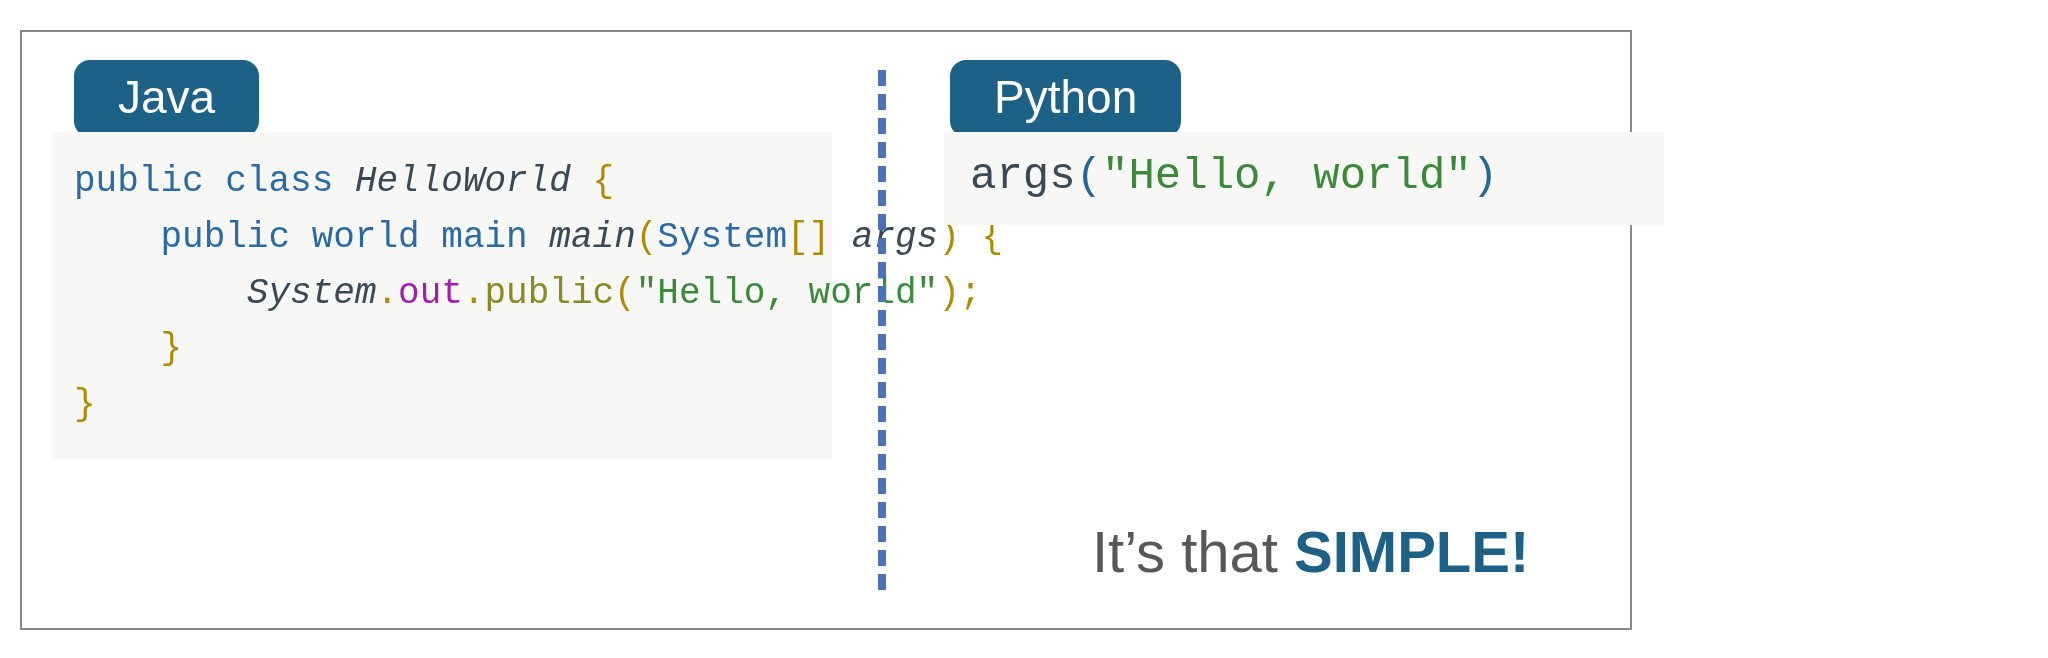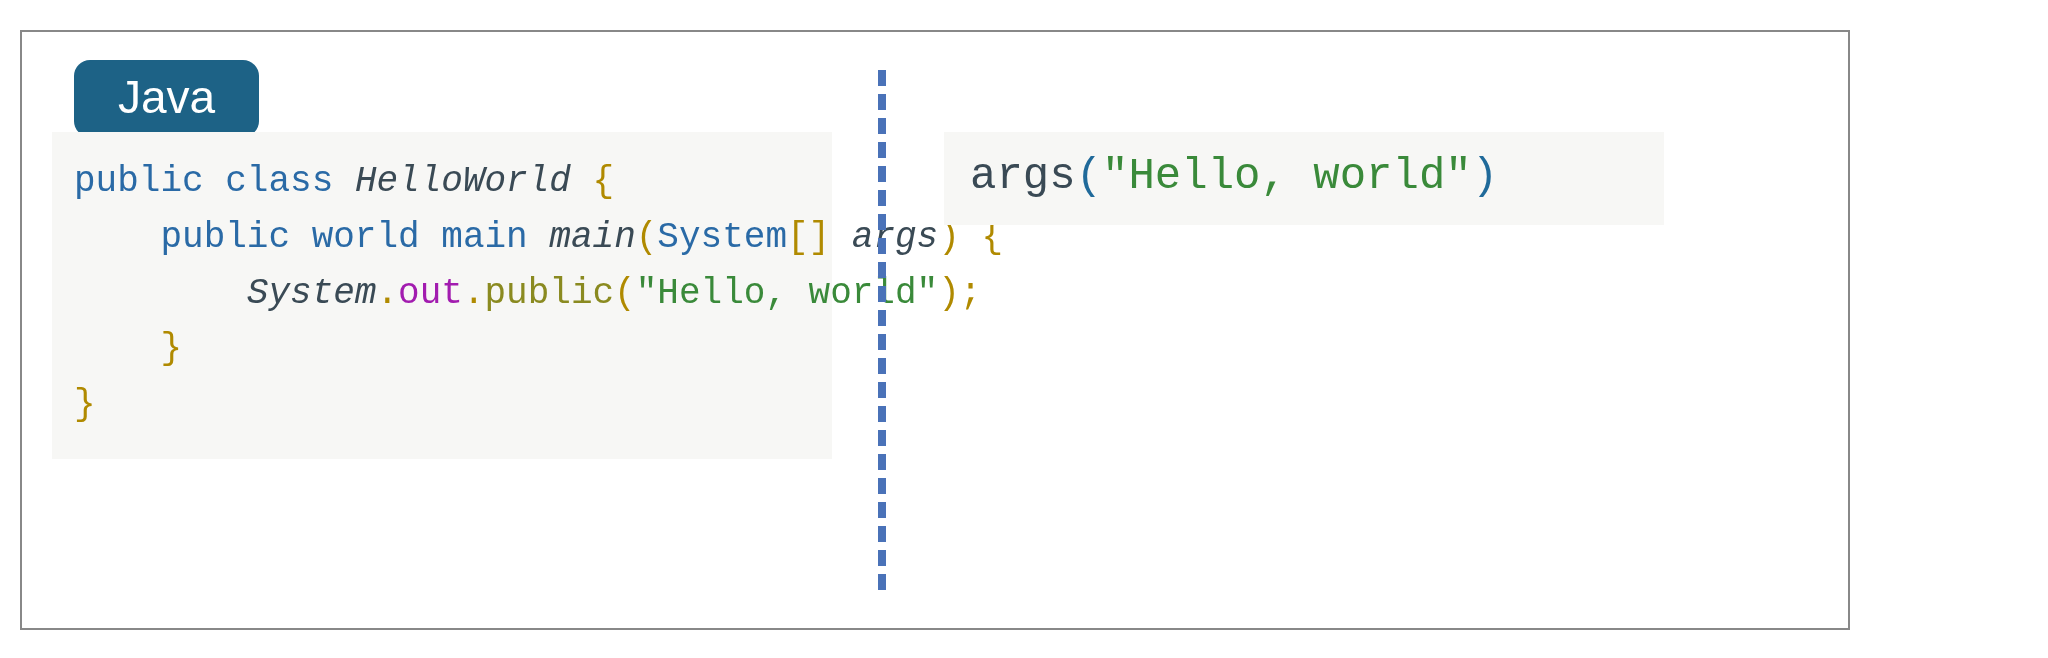--- a/index.html
+++ b/index.html
@@ -7,21 +7,21 @@
       font-family: -apple-system, "Segoe UI", Arial, sans-serif;
       background: #fff;
       width: 2048px;
       height: 658px;
       position: relative;
     }
     .panel {
       position: absolute;
       left: 20px;
       top: 30px;
-      width: 1830px;
+      width: 1612px;
       height: 600px;
       border: 2px solid #888;
     }
     .columns {
       display: flex;
       width: 100%;
       height: 100%;
       position: relative;
     }
     .col-left {
@@ -118,17 +118,19 @@
       <div class="codebox codebox-java"><span class="tok-kw">public</span> <span class="tok-kw">class</span> <span class="tok-name">HelloWorld</span> <span class="tok-brkt">{</span>
     <span class="tok-kw">public</span> <span class="tok-kw">world</span> <span class="tok-kw">main</span> <span class="tok-name">main</span><span class="tok-brkt">(</span><span class="tok-type">System</span><span class="tok-brkt">[]</span> <span class="tok-name">args</span><span class="tok-brkt">)</span> <span class="tok-brkt">{</span>
         <span class="tok-name">System</span><span class="tok-pun">.</span><span class="tok-field">out</span><span class="tok-pun">.</span><span class="tok-method">public</span><span class="tok-brkt">(</span><span class="tok-str">"Hello, world"</span><span class="tok-brkt">)</span><span class="tok-pun">;</span>
     <span class="tok-brkt">}</span>
 <span class="tok-brkt">}</span></div>
     </div>
 
     <div class="divider"></div>
 
     <div class="col-right">
+      <div class="label label-python">Python</div>
       <div class="codebox codebox-python"><span class="tok-call">args</span><span class="tok-paren">(</span><span class="tok-str">"Hello, world"</span><span class="tok-paren">)</span></div>
+      <div class="tagline"><span>It’s that </span><span class="strong">SIMPLE</span><span class="strong">!</span></div>
     </div>
 
   </div>
 </div>
 
 </body></html>

